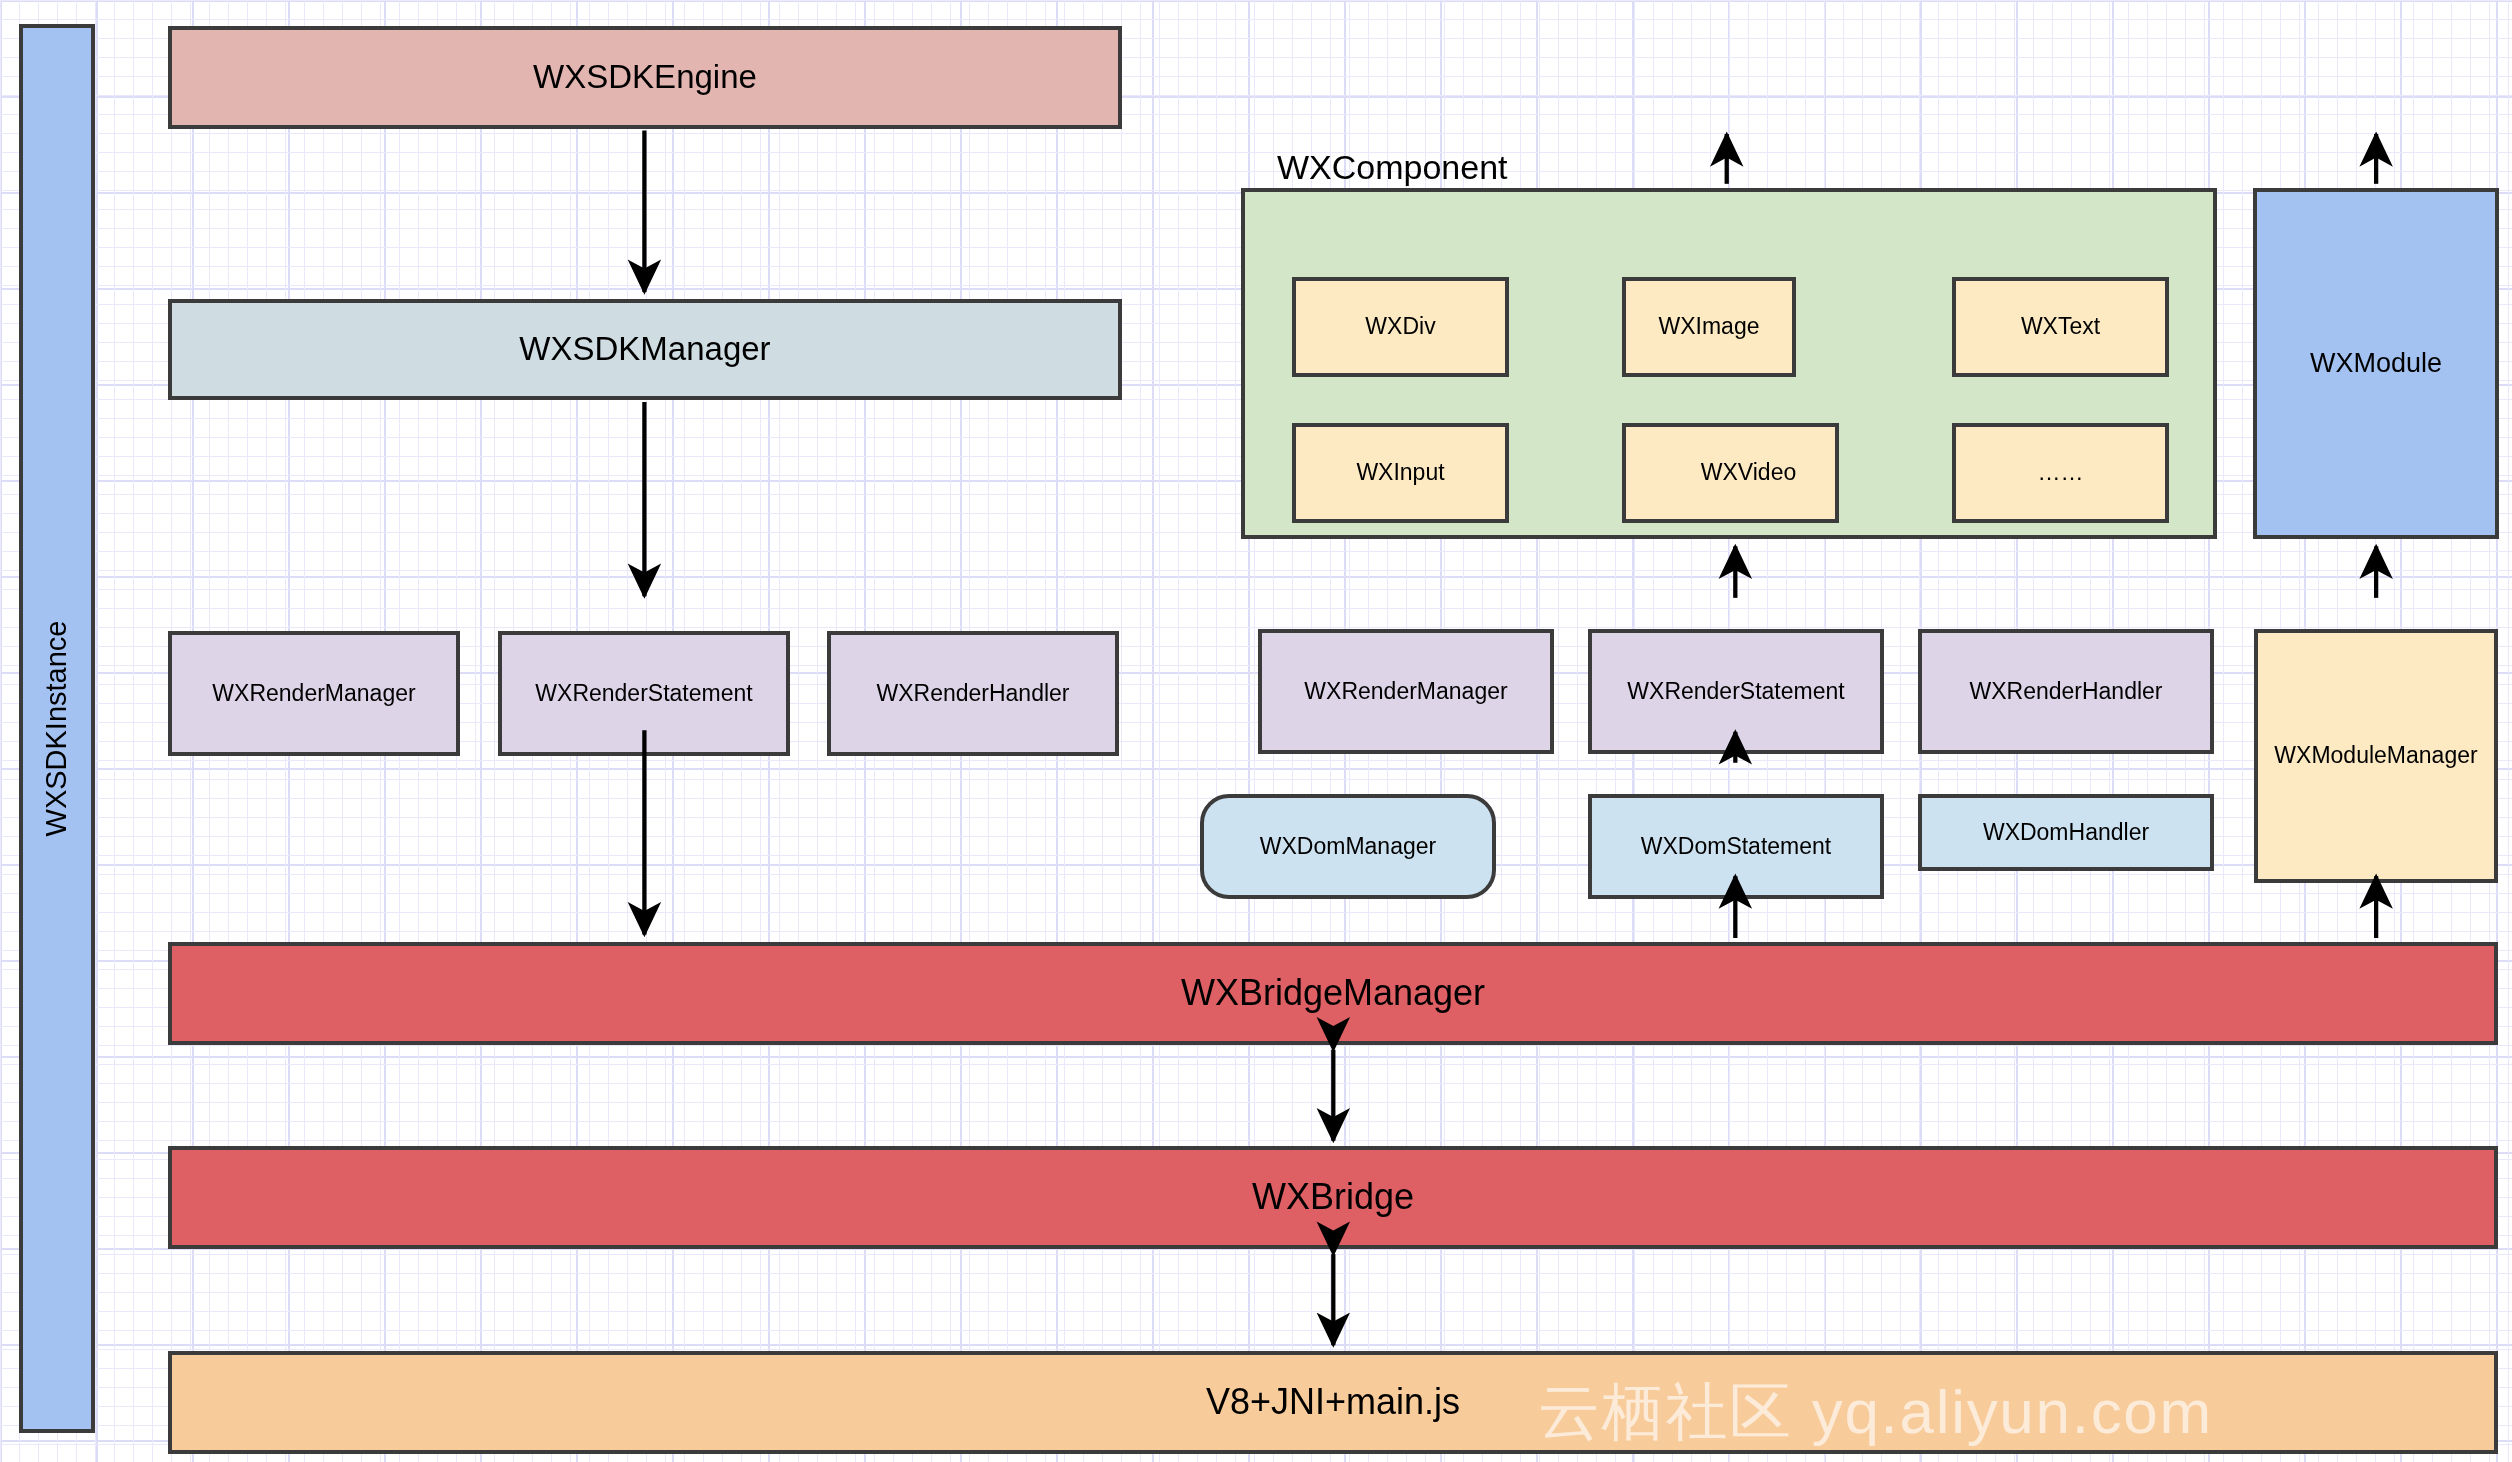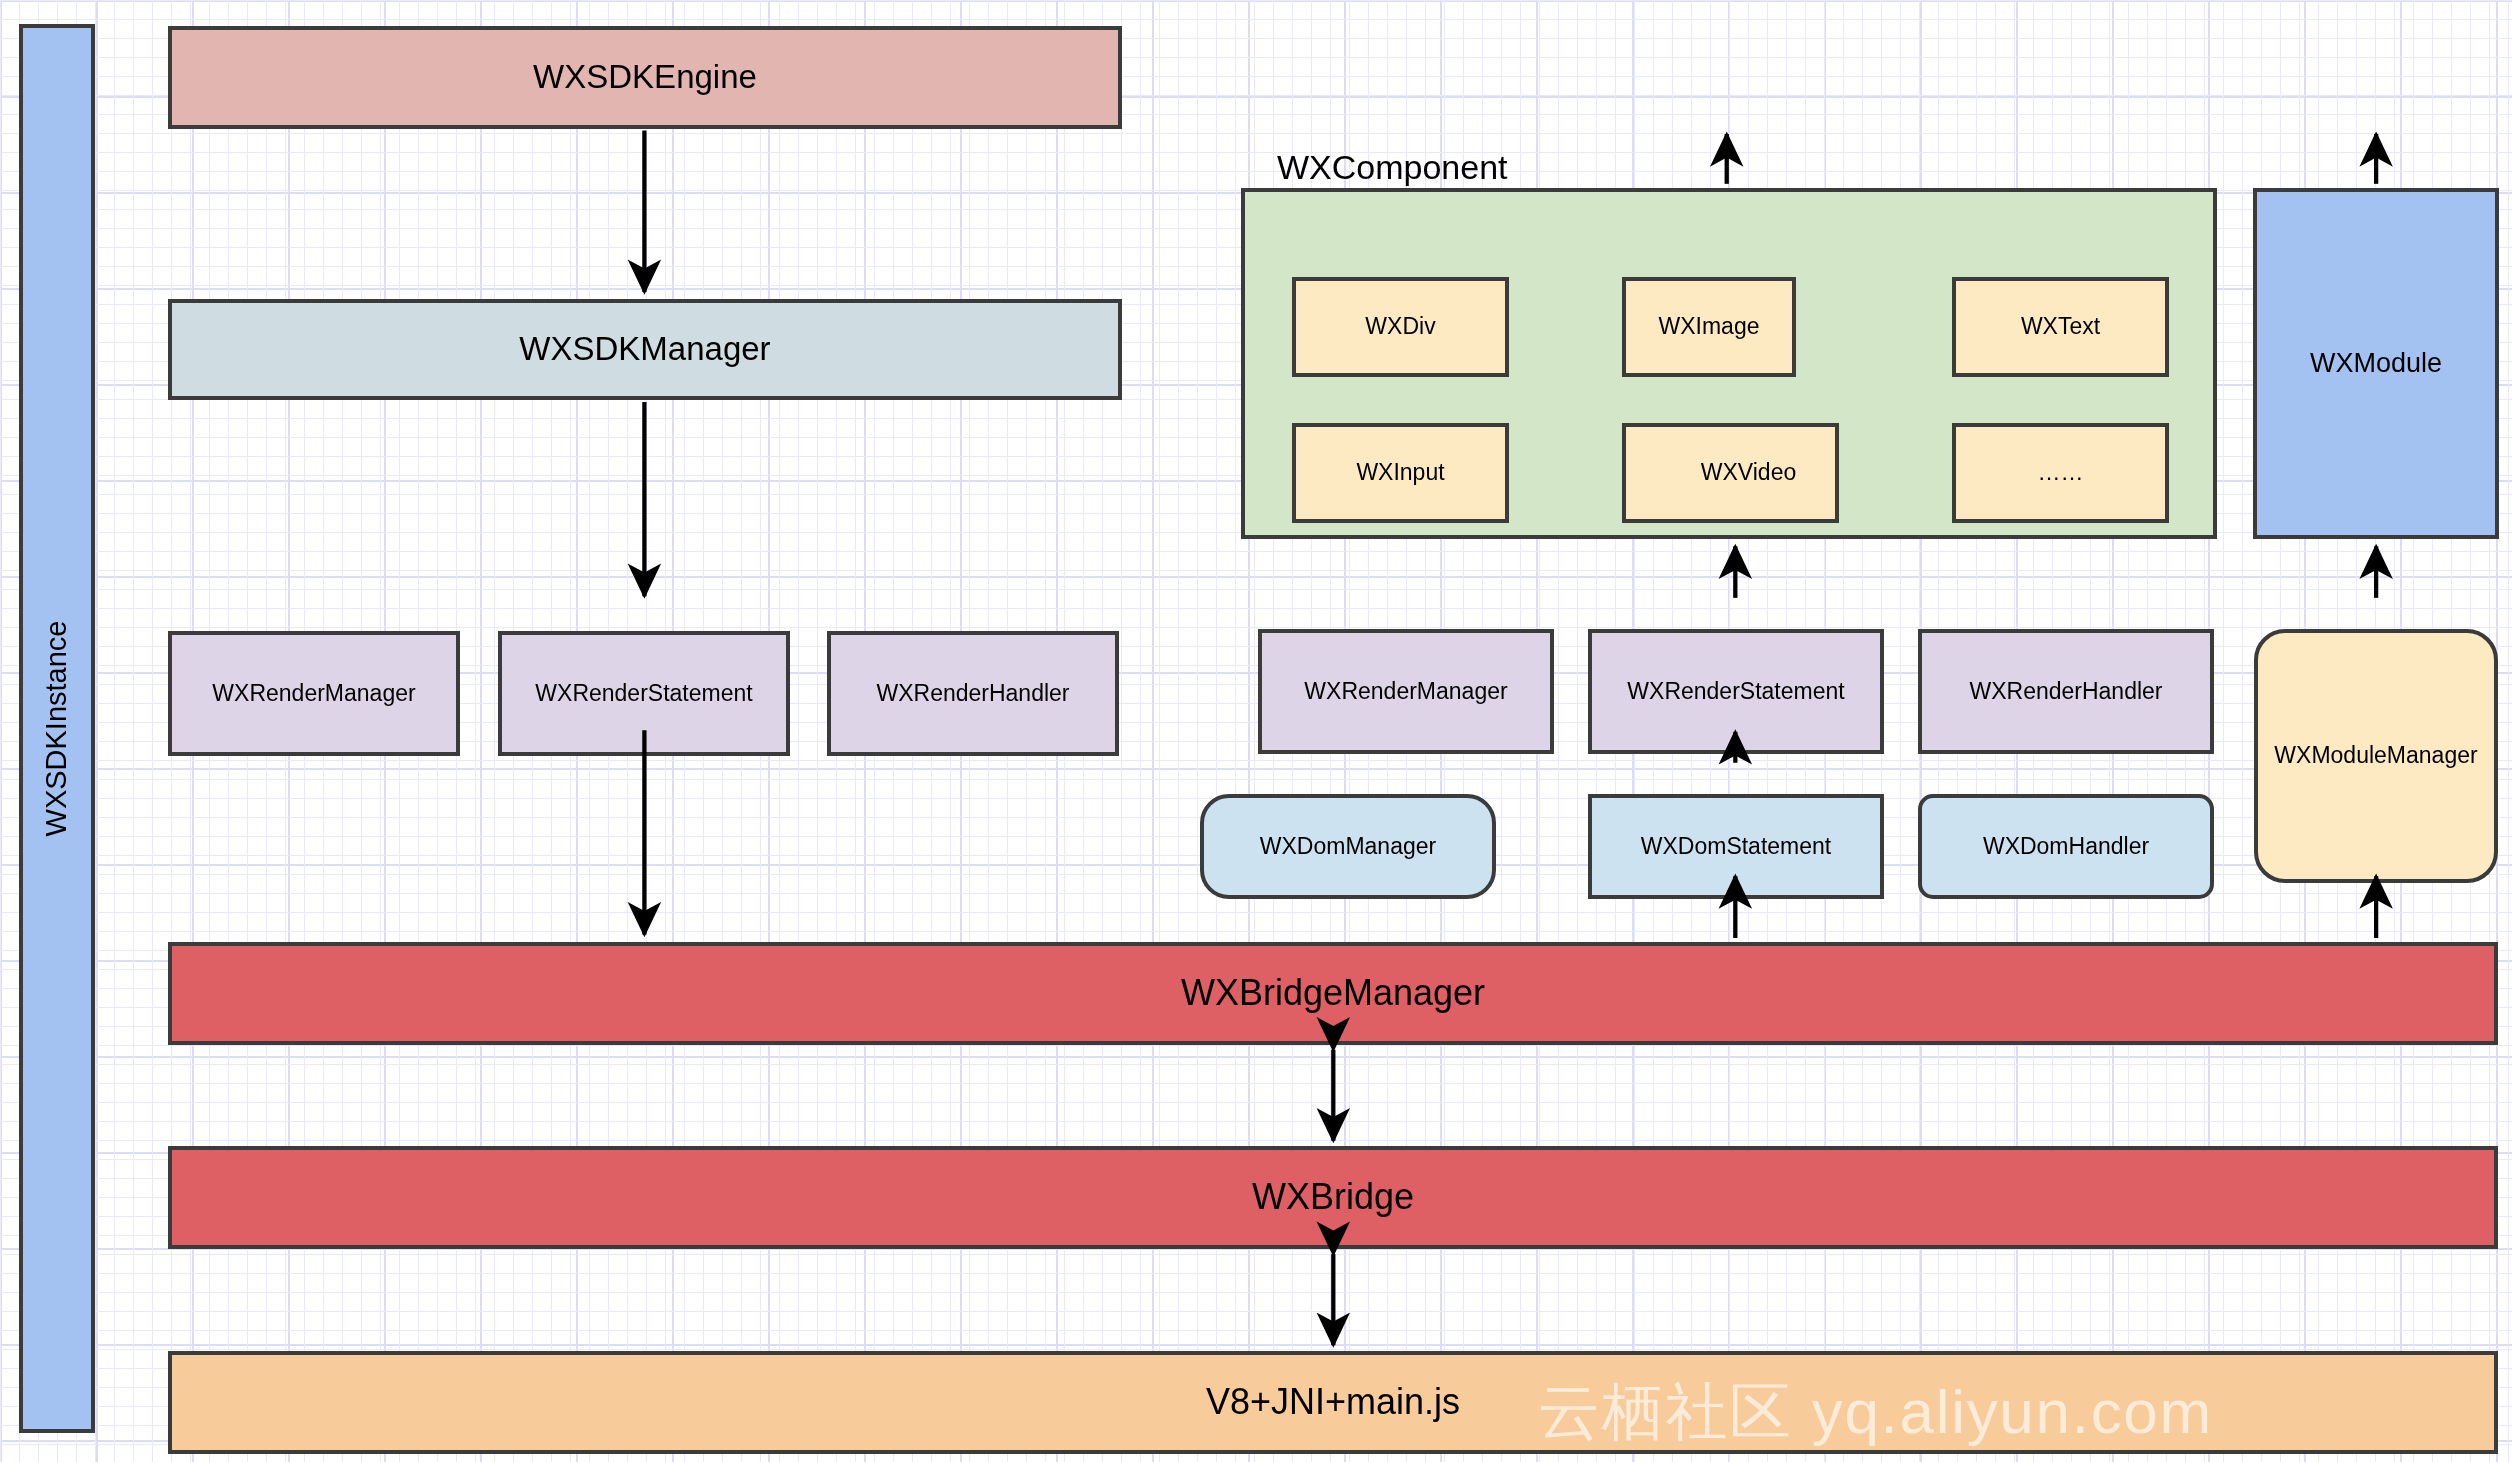--- a/index.html
+++ b/index.html
@@ -134,23 +134,23 @@
   <div class="node fill-cream sm" style="left:1952px; top:395px; width:217px; height:100px;">……</div>
 
   <div class="node fill-blue md" style="left:2253px; top:188px; width:246px; height:351px;">WXModule</div>
 
   <div class="node fill-lavender sm" style="left:1258px; top:601px; width:296px; height:125px;">WXRenderManager</div>
   <div class="node fill-lavender sm" style="left:1588px; top:601px; width:296px; height:125px;">WXRenderStatement</div>
   <div class="node fill-lavender sm" style="left:1918px; top:601px; width:296px; height:125px;">WXRenderHandler</div>
 
   <div class="node fill-ltblue sm" style="left:1200px; top:766px; width:296px; height:105px;border-radius:29px;">WXDomManager</div>
   <div class="node fill-ltblue sm" style="left:1588px; top:766px; width:296px; height:105px;">WXDomStatement</div>
-  <div class="node fill-ltblue sm" style="left:1918px; top:766px; width:296px; height:105px;border-radius:15px;">WXDomHandler</div>
+  <div class="node fill-ltblue sm" style="left:1918px; top:766px; width:296px; height:77px;">WXDomHandler</div>
 
-  <div class="node fill-cream sm" style="left:2254px; top:601px; width:244px; height:254px; padding:0 6.9px;border-radius:31px;">WXModuleManager</div>
+  <div class="node fill-cream sm" style="left:2254px; top:601px; width:244px; height:254px; padding:0 6.9px;">WXModuleManager</div>
 
   <div class="node fill-red xl" style="left:168px; top:942px; width:2330px; height:103px;">WXBridgeManager</div>
 
   <div class="node fill-red xl" style="left:168px; top:1146px; width:2330px; height:103px;">WXBridge</div>
 
   <div class="node fill-orange xl" style="left:168px; top:1351px; width:2330px; height:103px;">V8+JNI+main.js</div>
 
   <div class="watermark" style="left:1538px; top:1370px;">云栖社区 yq.aliyun.com</div>
 
   <svg id="arrows" viewBox="0 0 2924 1702">

